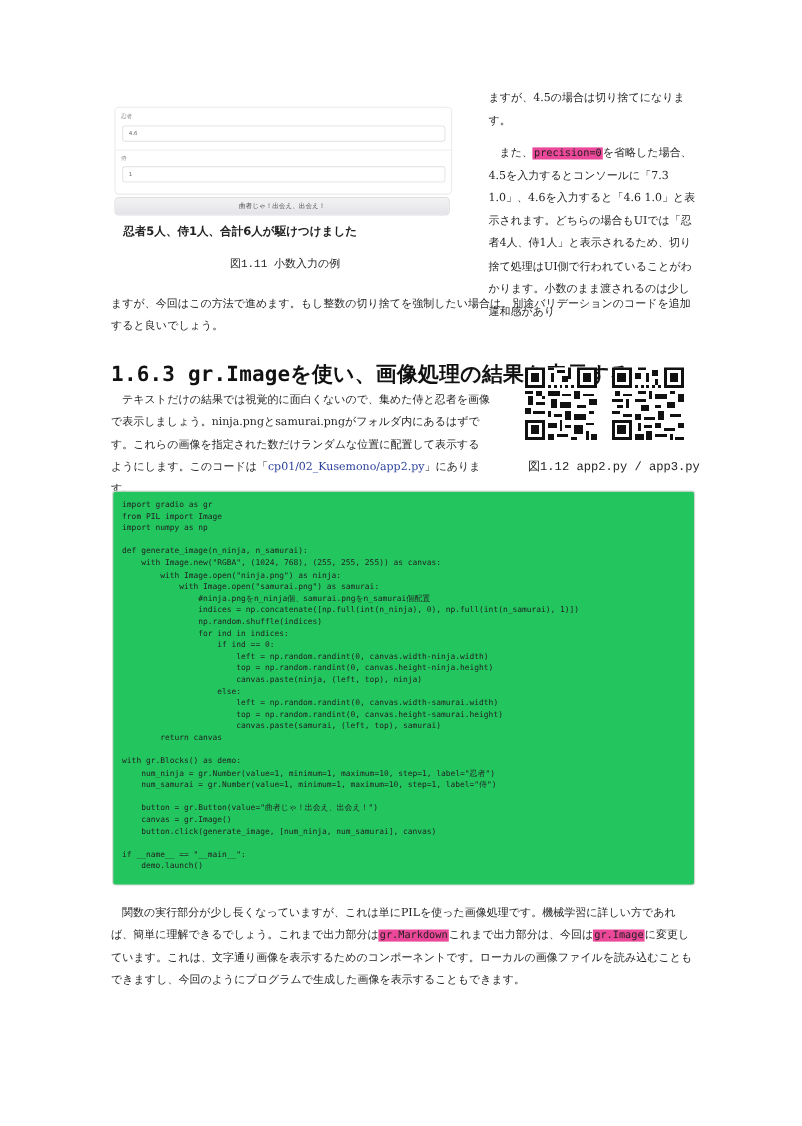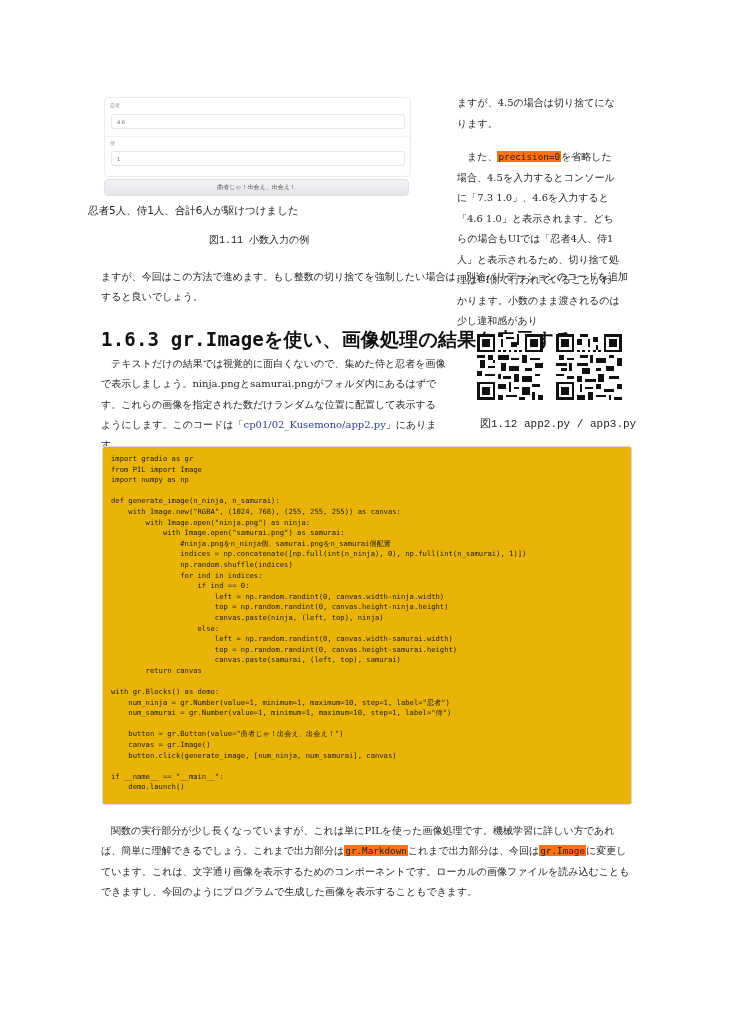--- a/index.html
+++ b/index.html
@@ -13,46 +13,46 @@
   .gr-block { position: absolute; left: 0; width: 305px; }
   .gr-label { position: absolute; left: 5px; font-family: "DejaVu Sans", sans-serif; font-size: 5px; color: #888; }
   .gr-input { position: absolute; left: 6px; width: 294px; height: 15px; border: 1px solid #e6e6e6;
               border-radius: 3px; background: #fff; font-family: "DejaVu Sans", sans-serif; font-size: 5px;
               color: #666; box-sizing: border-box; padding: 4px 5px; }
   .gr-divider { position: absolute; left: 0; top: 38px; width: 305px; height: 1px; background: #f0f0f0; }
   .gr-button { left: 104px; top: 179px; width: 305px; height: 17px; border-radius: 4px;
                background: linear-gradient(#f3f3f5, #e4e4e8); border: 1px solid #e0e0e3;
                font-family: "DejaVu Sans", sans-serif; font-size: 6px; color: #555;
                display: flex; align-items: center; justify-content: center; box-sizing: border-box; }
-  .gr-output { left: 88px; top: 204px; font-family: "DejaVu Sans", sans-serif; font-size: 10.5px;
-               font-weight: normal; color: #222; white-space: nowrap; }
+  .gr-output { left: 112px; top: 204px; font-family: "DejaVu Sans", sans-serif; font-size: 10.5px;
+               font-weight: bold; color: #222; white-space: nowrap; }
   .fig-caption { font-family: Liberation Mono, monospace; font-size: 10px; color: #222; white-space: nowrap; }
 
   
   .col-text { left: 444px; width: 190px; font-size: 10px; line-height: 20.5px; }
-  .col-text p { margin: 13px; }
-  .inline-code { font-family: "DejaVu Sans Mono", "Liberation Mono", monospace; background: #f97316;
+  .col-text p { margin: 0; }
+  .inline-code { font-family: "DejaVu Sans Mono", "Liberation Mono", monospace; background: #ec4899;
                  padding: 0 1px; font-size: 9.3px; }
 
   .body-text { left: 101px; width: 533px; font-size: 10px; line-height: 20.3px; }
   .body-text p { margin: 0; }
   .indent { text-indent: 10px; }
 
   .section-title { left: 101px; top: 327px; font-family: "DejaVu Sans Mono", "Liberation Mono", monospace;
                    font-size: 19px; font-weight: bold; color: #111; white-space: nowrap; letter-spacing: 0.2px; }
   .section-title .jp { font-family: "DejaVu Sans", sans-serif; }
 
   .link { color: #2a3f9a; }
 
   
   .qr { width: 66px; height: 66px; }
   .qr svg { width: 100%; height: 100%; display: block; }
 
   
-  .code-block { left: 102px; top: 446px; width: 530px; height: 359px; background: #eab308;
+  .code-block { left: 102px; top: 446px; width: 530px; height: 359px; background: #22c55e;
                 border: 1px solid #d8d8d8; border-radius: 3px; box-sizing: border-box; }
   .code-block pre { margin: 0; position: absolute; left: 8px; top: 7px;
                     font-family: "DejaVu Sans Mono", "Liberation Mono", monospace; font-size: 7.2px;
                     line-height: 10.6px; color: #222; white-space: pre; }
 </style>
 </head>
 <body>
 
 <div class="abs gr-panel">
   <div class="gr-block" style="top:0;height:38px;">

